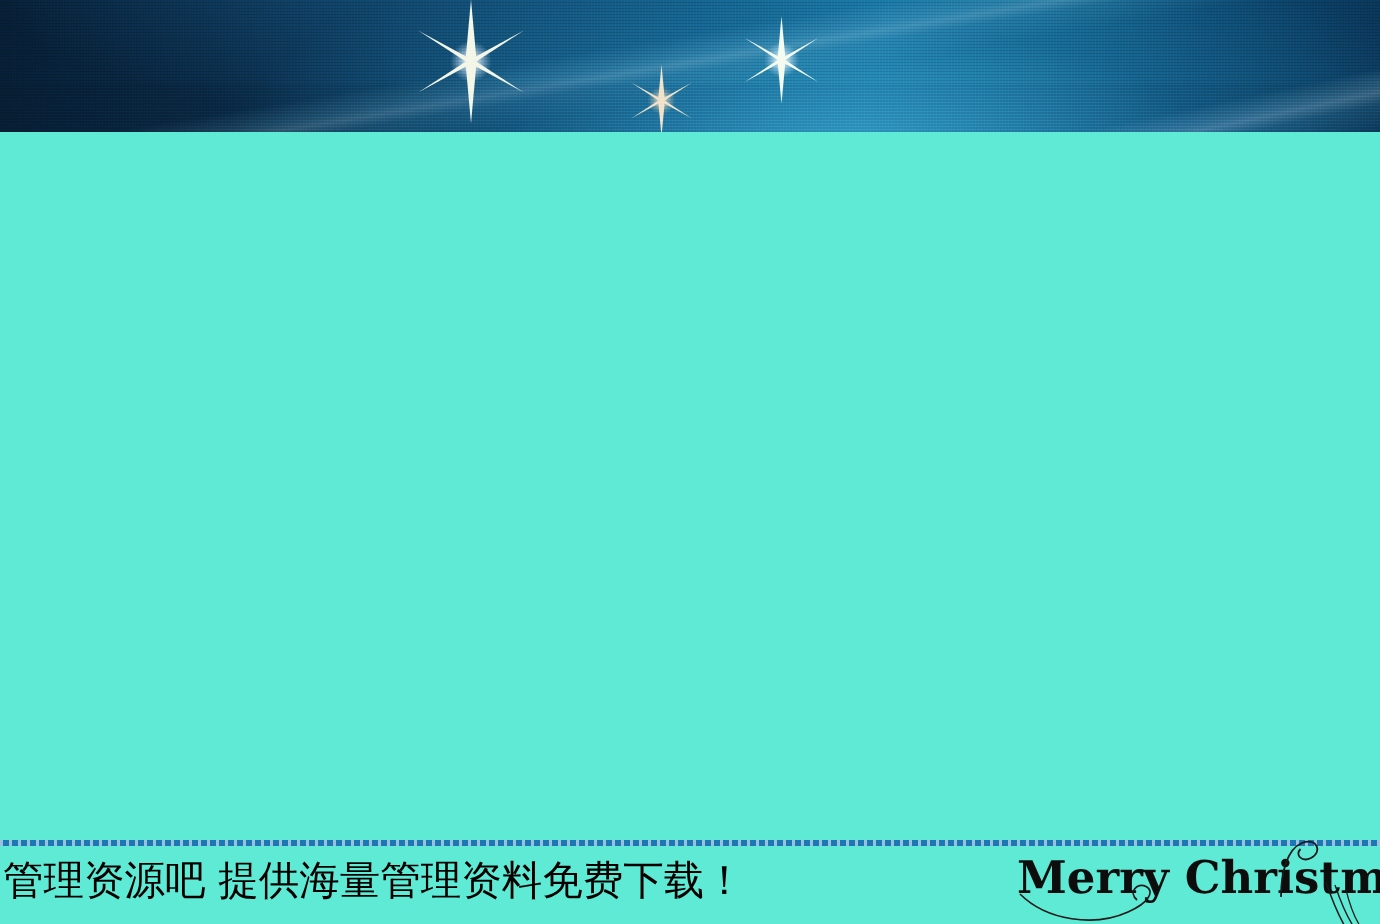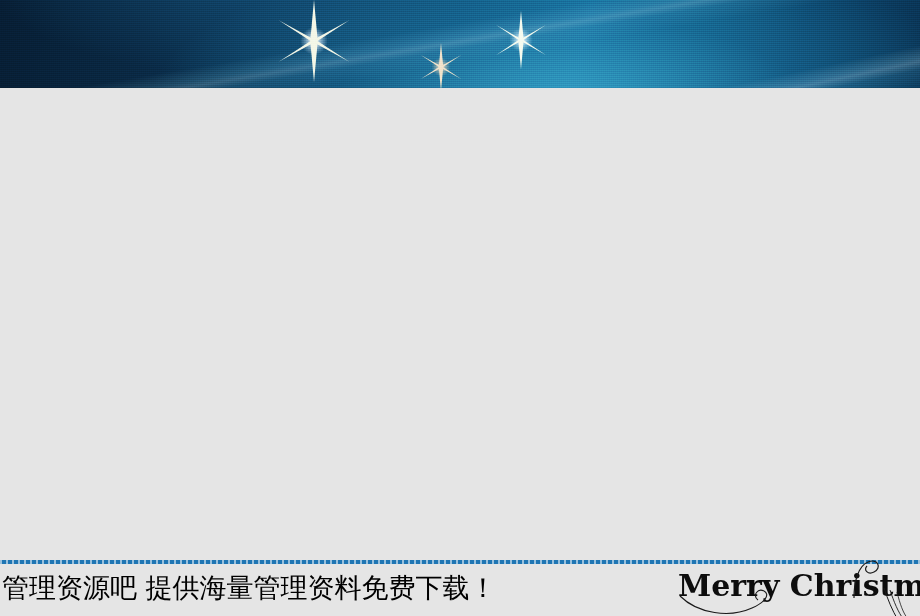--- a/index.html
+++ b/index.html
@@ -14,21 +14,21 @@
     overflow: hidden;
     font-family: "Liberation Sans", sans-serif;
   }
 
   
   #slide {
     position: absolute;
     inset: 0;
     width: 920px;
     height: 616px;
-    background: #e5e5e5;
+    background: #5eead4;
   }
 
   
   #banner {
     position: absolute;
     left: 0;
     top: 0;
     width: 920px;
     height: 88px;
     overflow: hidden;

